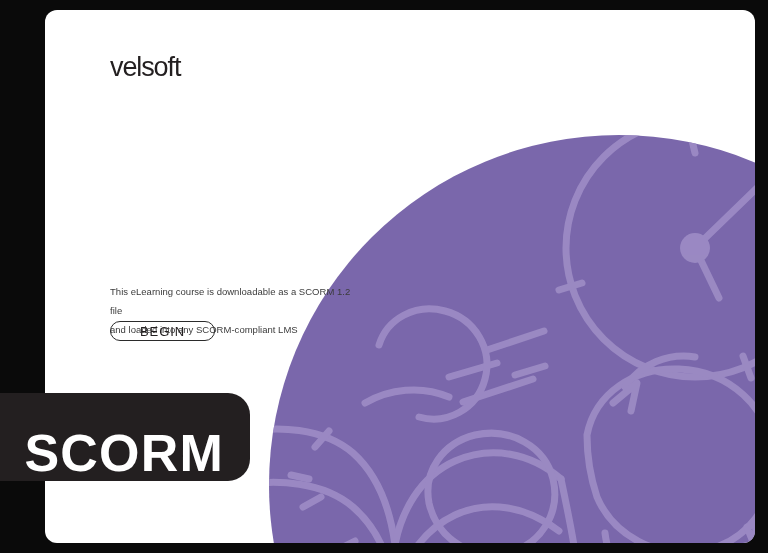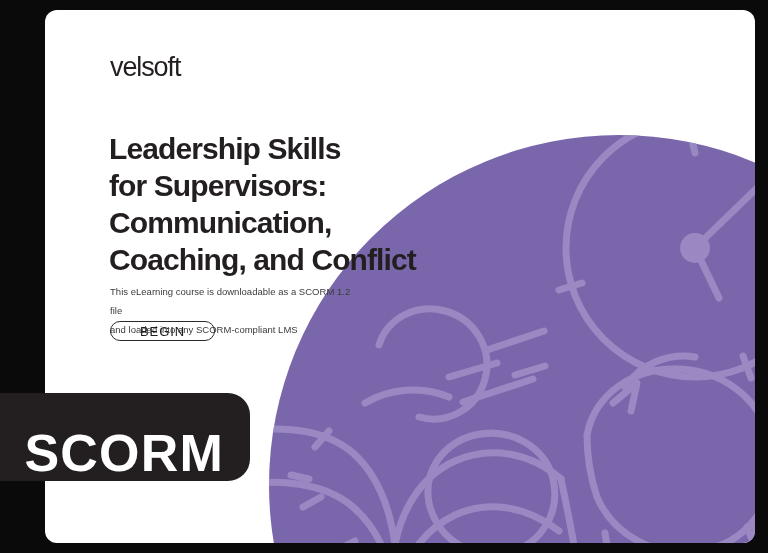--- a/index.html
+++ b/index.html
@@ -224,24 +224,20 @@
           <g>
             <line x1="-36" y1="468" x2="86" y2="406"></line>
           </g>
 
         </g>
       </svg>
     </div>
 
     <div id="logo">velsoft</div>
 
-    <h1 id="title">Leadership Skills
-for Supervisors:
-Communication,
-Coaching, and Conflict</h1>
 
     <p id="subtitle">This eLearning course is downloadable as a SCORM 1.2 file
 and loaded into any SCORM-compliant LMS</p>
 
     <button id="begin-button">BEGIN</button>
 
   </div>
 
   <div id="scorm-badge">
     <span id="scorm-label">SCORM</span>

